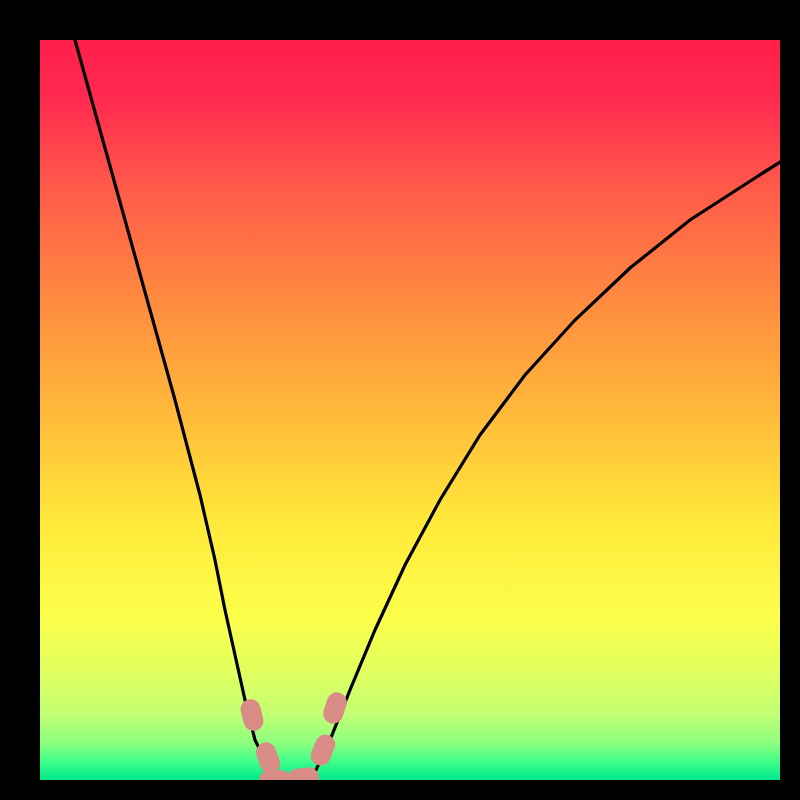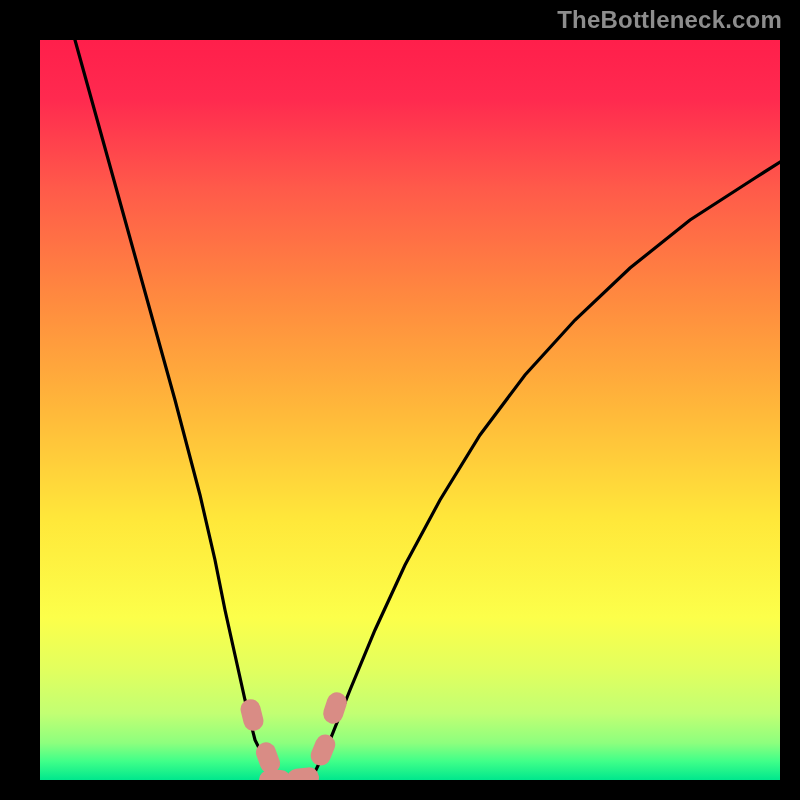--- a/index.html
+++ b/index.html
@@ -93,14 +93,13 @@
         <div class="marker" style="left: 202px; top: 659px; transform: rotate(-14deg); background: rgb(217, 140, 133);"></div>
         <div class="marker" style="left: 218px; top: 702px; transform: rotate(-20deg); background: rgb(217, 140, 133);"></div>
         <div class="marker" style="left: 225px; top: 724px; transform: rotate(90deg); background: rgb(217, 140, 133);"></div>
         <div class="marker" style="left: 253px; top: 722px; transform: rotate(84deg); background: rgb(217, 140, 133);"></div>
         <div class="marker" style="left: 273px; top: 694px; transform: rotate(22deg); background: rgb(217, 140, 133);"></div>
         <div class="marker" style="left: 285px; top: 652px; transform: rotate(18deg); background: rgb(217, 140, 133);"></div>
       </div>
 
   </div>
 
-  <div class="watermark">TheBottleneck.com</div>
 </div>
 
 </body></html>

